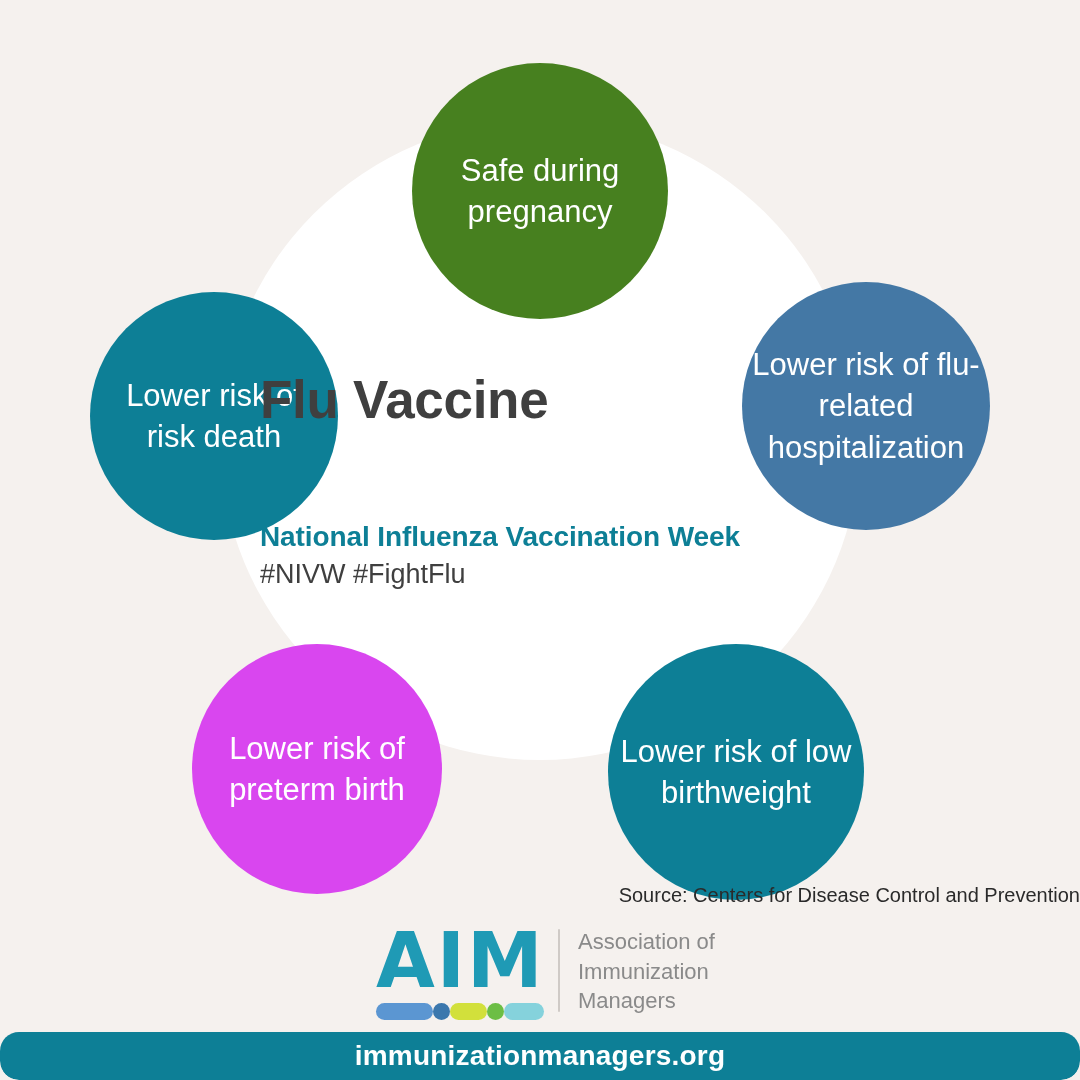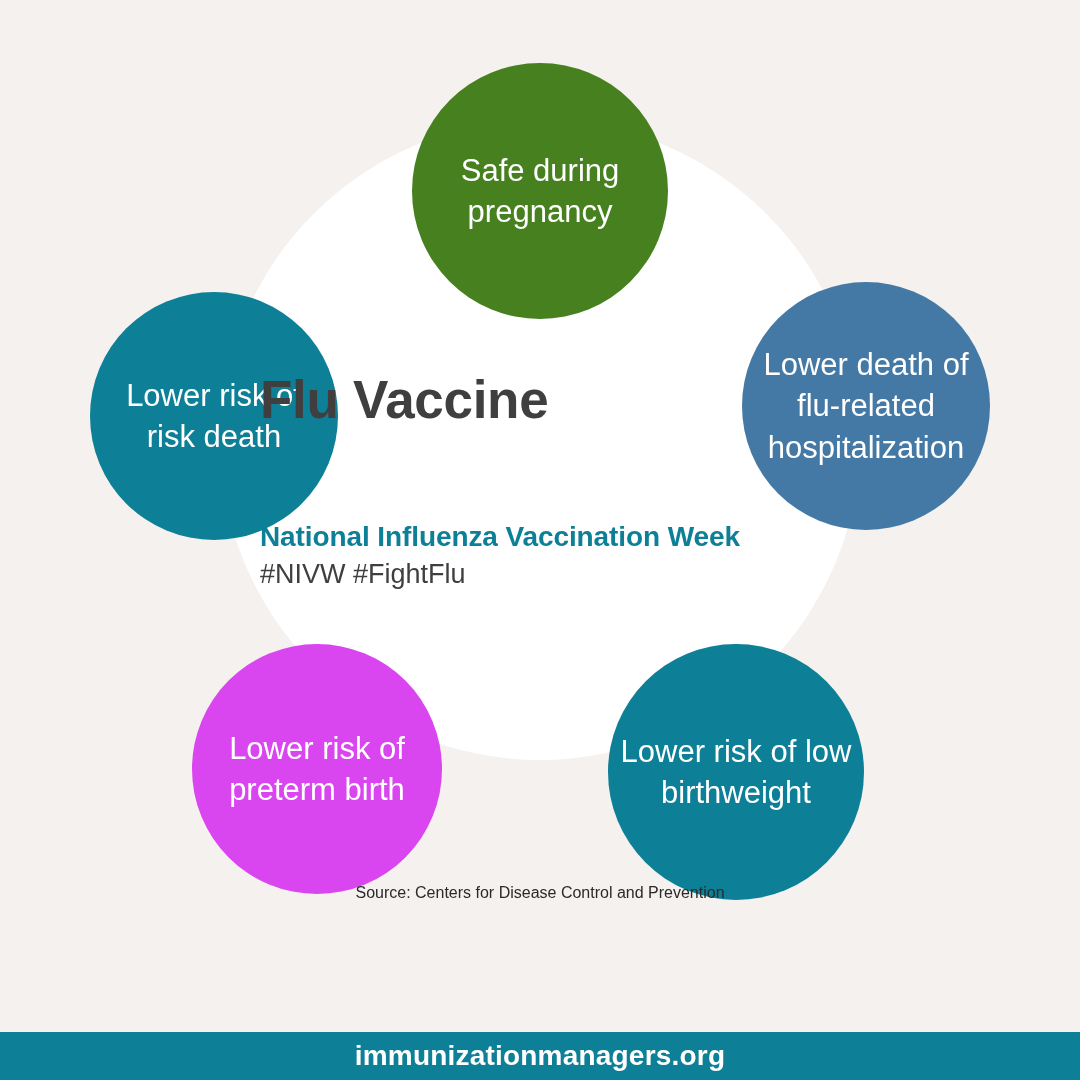--- a/index.html
+++ b/index.html
@@ -1,15 +1,15 @@
 <!DOCTYPE html>
 <html><head>
 <meta charset="utf-8">
 <style>
-  * { box-sizing: border-box; margin: 0; padding: 0; }
+  * { box-sizing: border-box; margin: 0; padding: 0; border-radius: 19px; }
 
   html, body {
     width: 1080px;
     height: 1080px;
   }
 
   body {
     position: relative;
     background: #f5f1ee;
     font-family: "Liberation Sans", sans-serif;
@@ -84,22 +84,22 @@
     font-size: 27px;
     color: #3f3f3f;
   }
 
   
   .source-note {
     position: absolute;
     left: 0;
     top: 884px;
     width: 1080px;
-    text-align: center;
-    font-size: 16px;
+    text-align: right;
+    font-size: 20px;
     color: #2a2a2a;
   }
 
   
   .logo {
     position: absolute;
     left: 376px;
     top: 925px;
     display: flex;
     align-items: flex-start;
@@ -164,21 +164,21 @@
 
 <div id="infographic">
 
   <div class="center-disc"></div>
 
   <div class="petal petal-top" style="background:#47801f">
     <span>Safe during pregnancy</span>
   </div>
 
   <div class="petal petal-right" style="background:#4478a5">
-    <span>Lower death of flu-related hospitalization</span>
+    <span>Lower risk of flu-related hospitalization</span>
   </div>
 
   <div class="petal petal-bottomright" style="background:#0d7f96">
     <span>Lower risk of low birthweight</span>
   </div>
 
   <div class="petal petal-bottomleft" style="background:#d946ef">
     <span>Lower risk of preterm birth</span>
   </div>
 
@@ -189,18 +189,36 @@
   <div class="center-text">
     <div class="main-title">
       <div>Flu Vaccine</div>
     </div>
     <div class="campaign-line">National Influenza Vaccination Week</div>
     <div class="hashtags">#NIVW #FightFlu</div>
   </div>
 
   <div class="source-note">Source: Centers for Disease Control and Prevention</div>
 
+  <div class="logo">
+    <div class="logo-mark">
+      <div class="logo-letters">AIM</div>
+      <div class="logo-bar">
+        <span style="background:#5b96d2;width:34%"></span>
+        <span style="background:#3b77ad;width:10%"></span>
+        <span style="background:#d2e03b;width:22%"></span>
+        <span style="background:#6cbe45;width:10%"></span>
+        <span style="background:#85d2dc;width:24%"></span>
+      </div>
+    </div>
+    <div class="logo-divider"></div>
+    <div class="logo-words">
+      <div>Association of</div>
+      <div>Immunization</div>
+      <div>Managers</div>
+    </div>
+  </div>
 
   <div class="footer-bar">
     <span class="footer-url">immunizationmanagers.org</span>
   </div>
 
 </div>
 
 </body></html>

